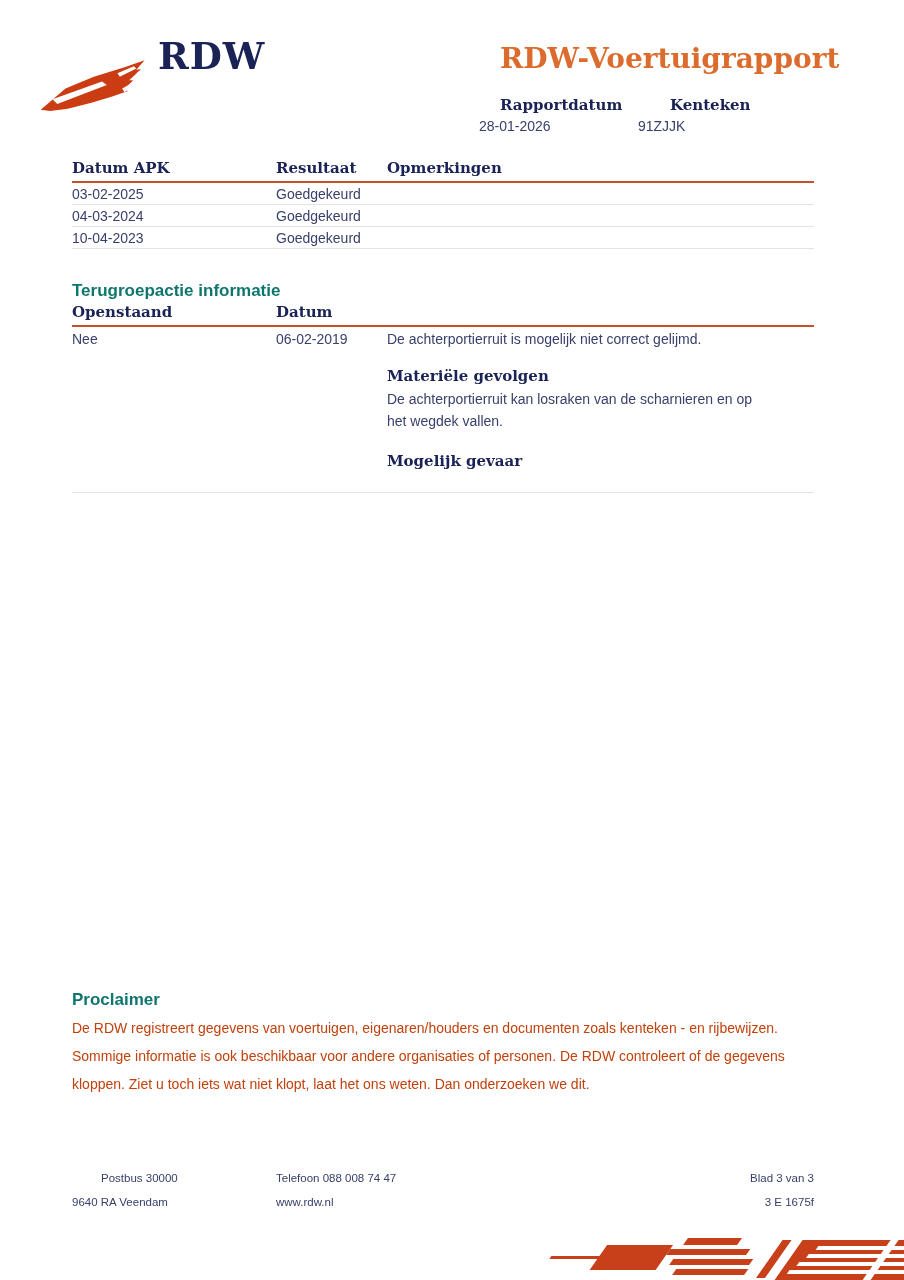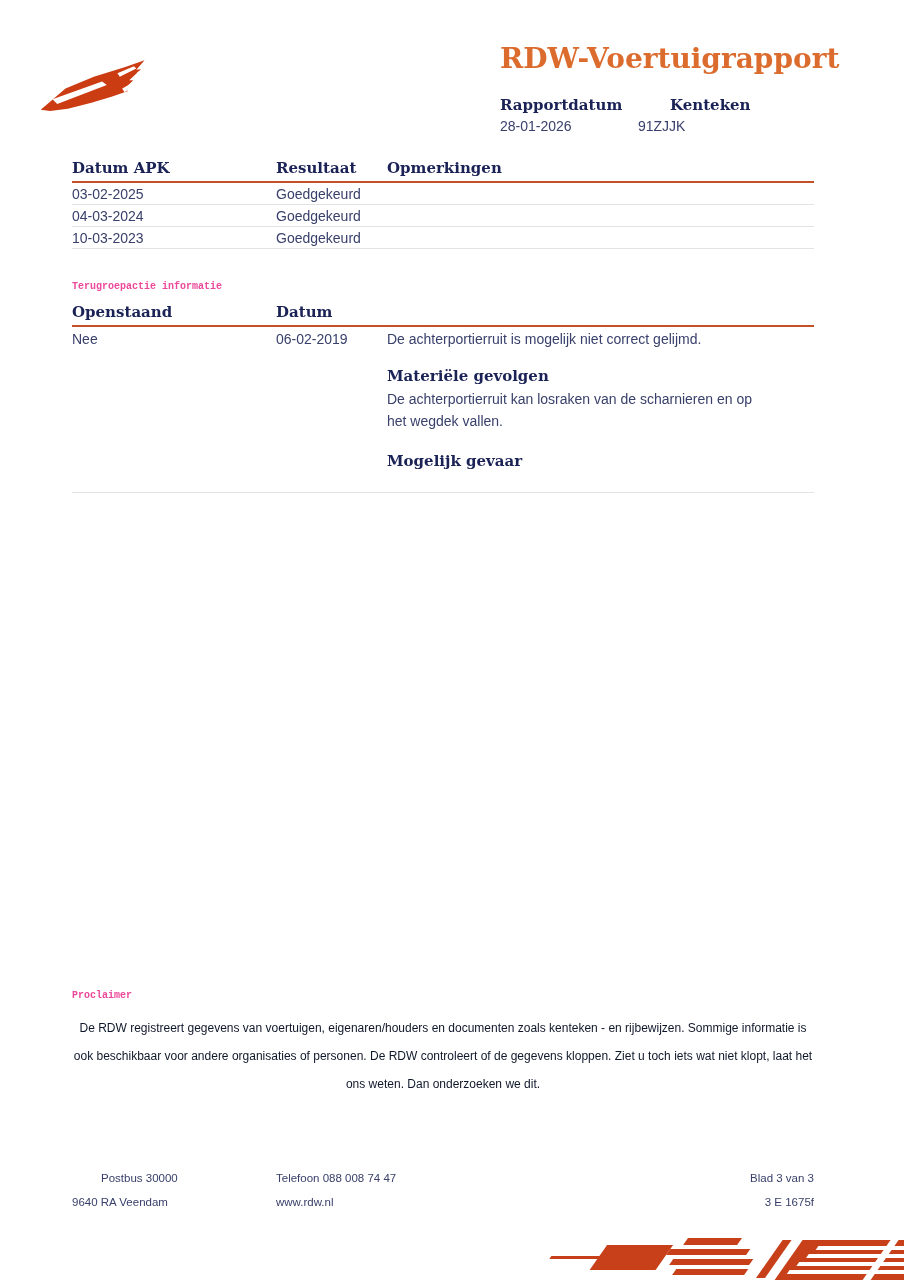--- a/index.html
+++ b/index.html
@@ -28,58 +28,59 @@
     font-family:"DejaVu Serif", serif;
     font-weight:bold;font-size:15px;color:#1B2356;
   }
   .meta-value{font-size:14px;color:#39406B;}
   .content{left:72px;width:742px;}
   .th{
     font-family:"DejaVu Serif", serif;
     font-weight:bold;font-size:15px;color:#1B2356;
   }
   .section-heading{
-    font-family:Liberation Mono, monospace;
-    font-weight:bold;font-size:10px;color:#ec4899;
+    font-family:Liberation Sans, sans-serif;
+    font-weight:bold;font-size:17px;color:#0f766e;
   }
   .sub-heading{
     font-family:"DejaVu Serif", serif;
     font-weight:bold;font-size:15px;color:#1B2356;
   }
   .cell{font-size:14px;color:#39406B;}
   .row{display:flex;align-items:flex-start;}
   .col1{width:204px;flex:none;}
   .col2{width:111px;flex:none;}
   .col3{flex:1;}
   .rule-orange{height:2px;background:#C35026;}
   .rule-gray{height:1px;background:#E3E3E3;}
   .apk-row{height:21px;display:flex;align-items:center;}
   .body-par{font-size:14px;line-height:22px;color:#39406B;}
-  .proclaimer-par{font-size:12px;line-height:28px;color:#0f172a;text-align:center;}
+  .proclaimer-par{font-size:14px;line-height:28px;color:#c2410c;}
   .footer-text{font-size:11.5px;color:#39406B;}
   .right{text-align:right;}
 </style>
 </head>
 <body>
 
 <div class="page">
 
   <svg class="abs" style="left:36px;top:52px;" width="118" height="62" viewBox="0 0 200 105">
     <polygon fill="#CC3C12" points="8,98 50,62 98,42 150,26 184,14 170,30 178,29 158,48 170,48 148,62 156,66 128,76 94,86 54,96 24,100"></polygon>
     <polygon fill="#ffffff" points="28,80 112,50 120,56 36,88"></polygon>
     <polygon fill="#ffffff" points="138,36 166,24 170,28 142,42"></polygon>
     <path fill="#ffffff" d="M146,62 C160,56 168,46 172,34 L179,31 C175,50 162,62 150,68 Z"></path>
   </svg>
 
+  <div class="abs logo-text">RDW</div>
 
   <div class="abs doc-title">RDW-Voertuigrapport</div>
 
   <div class="abs meta-label" style="left:500px;top:96px;">Rapportdatum</div>
   <div class="abs meta-label" style="left:638px;top:96px;margin-left:32px;">Kenteken</div>
-  <div class="abs meta-value" style="left:500px;top:118px;text-align:right;">28-01-2026</div>
+  <div class="abs meta-value" style="left:479px;top:118px;text-align:right;">28-01-2026</div>
   <div class="abs meta-value" style="left:638px;top:118px;">91ZJJK</div>
 
   <div class="abs content" style="top:159px;">
     <div class="row">
       <div class="col1 th">Datum APK</div>
       <div class="col2 th">Resultaat</div>
       <div class="col3 th">Opmerkingen</div>
     </div>
     <div class="rule-orange" style="margin-top:4px;"></div>
 
@@ -91,21 +92,21 @@
     <div class="rule-gray"></div>
 
     <div class="apk-row">
       <div class="col1 cell">04-03-2024</div>
       <div class="col2 cell">Goedgekeurd</div>
       <div class="col3 cell"></div>
     </div>
     <div class="rule-gray"></div>
 
     <div class="apk-row">
-      <div class="col1 cell">10-03-2023</div>
+      <div class="col1 cell">10-04-2023</div>
       <div class="col2 cell">Goedgekeurd</div>
       <div class="col3 cell"></div>
     </div>
     <div class="rule-gray"></div>
   </div>
 
   <div class="abs content section-heading" style="top:281px;">Terugroepactie informatie</div>
 
   <div class="abs content" style="top:303px;">
     <div class="row">

